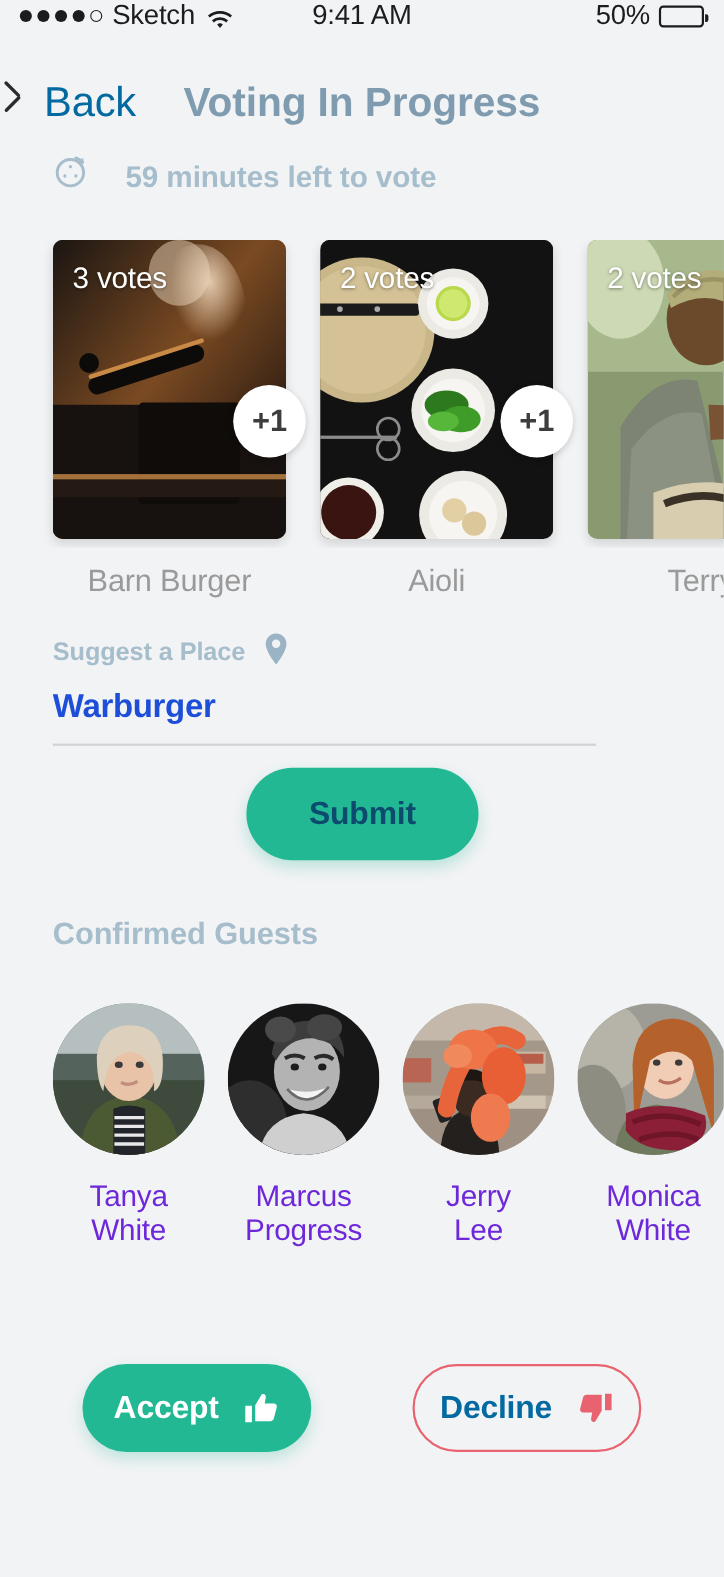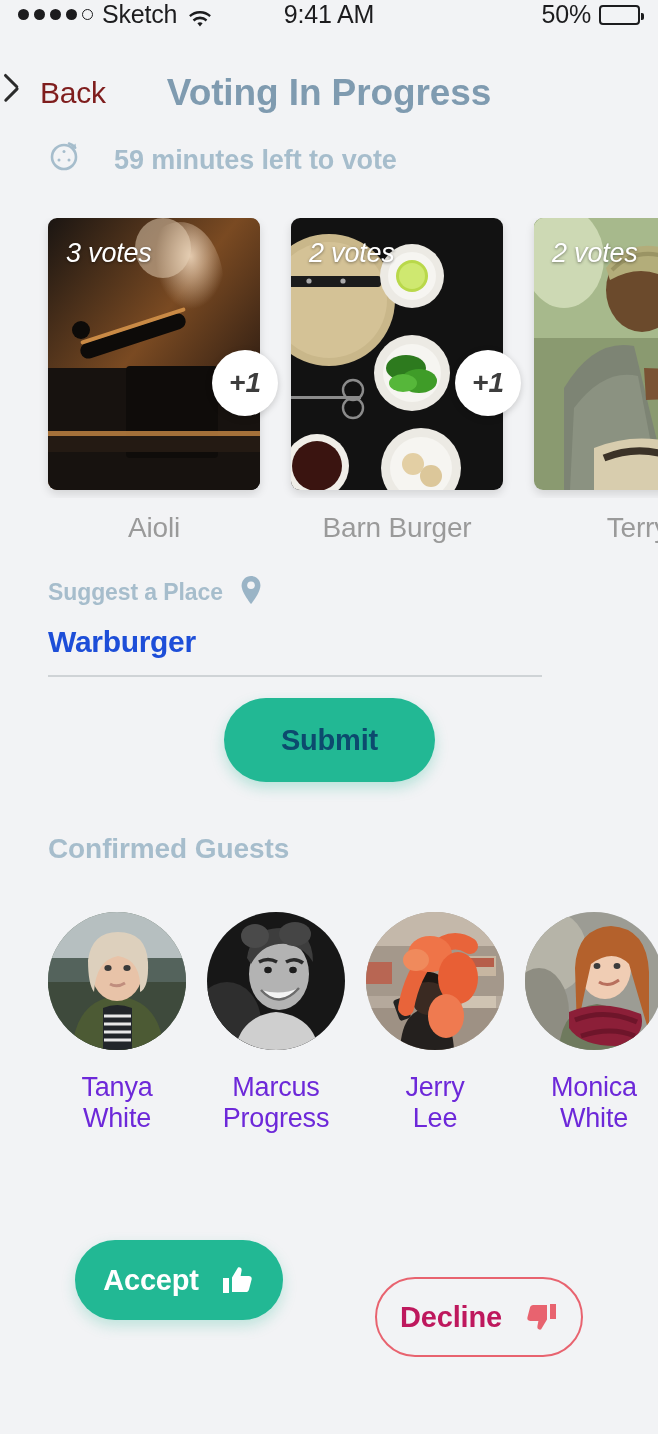--- a/index.html
+++ b/index.html
@@ -52,39 +52,39 @@
   }
   .chevron-left {
     width: 14px; height: 26px; position: relative;
   }
   .chevron-left::before, .chevron-left::after {
     content: ""; position: absolute; left: 2px; width: 19px; height: 3.4px;
     background: #2b2b2b; border-radius: 2px;
   }
   .chevron-left::before { top: 6px; transform: rotate(135deg); transform-origin: left center; }
   .chevron-left::after  { top: 6px; transform: rotate(-135deg); transform-origin: left center; }
-  .back-label { font-size: 30px; color: #7f1d1d; letter-spacing: -0.2px; }
+  .back-label { font-size: 38px; color: #0369a1; letter-spacing: -0.2px; }
   .nav-title {
     position: absolute; left: 0; right: 0; text-align: center;
     font-size: 37px; color: #7f9bb0; font-weight: bold; letter-spacing: -0.1px;
   }
 
   
   .timer-row {
     position: absolute; top: 138px; left: 48px;
     display: flex; align-items: flex-end; gap: 32px;
   }
   .timer-label { font-size: 27px; color: #a6bdcc; font-weight: bold; letter-spacing: -0.1px; }
 
   
   .carousel {
     position: absolute; top: 218px; left: 0; width: 658px; height: 280px;
     display: flex; gap: 31px; padding-left: 48px; overflow: hidden;
   }
-  .place-card { position: relative; flex: 0 0 auto; width: 212px; height: 204px; font-style: italic; }
+  .place-card { position: relative; flex: 0 0 auto; width: 212px; height: 204px; }
   .card-img {
     width: 212px; height: 272px; border-radius: 9px; overflow: hidden;
     position: relative; box-shadow: 0 4px 10px rgba(0,0,0,0.13);
   }
   .card-img svg { display: block; width: 100%; height: 100%; }
   .votes-label {
     position: absolute; top: 20px; left: 18px;
     font-size: 27px; color: #fff; font-weight: normal;
     text-shadow: 0 1px 3px rgba(0,0,0,0.45); letter-spacing: -0.2px;
   }
@@ -154,23 +154,22 @@
     height: 80px; border-radius: 40px; display: flex; align-items: center;
     justify-content: center; gap: 22px; cursor: pointer; font-size: 29px;
     font-weight: bold; letter-spacing: -0.2px;
     font-family: "Liberation Sans", sans-serif;
   }
   .accept-btn {
     width: 208px; background: #22b894; color: #fff; border: none;
     box-shadow: 0 6px 14px rgba(34,184,148,0.25);
   }
   .decline-btn {
-    width: 208px; background: transparent; color: #be185d;
+    width: 208px; background: transparent; color: #0369a1;
     border: 2.5px solid #e8636f;
-    margin-top: 37px;
   }
   .thumb { width: 34px; height: 34px; }
 </style>
 </head>
 <body>
 
 <div class="screen">
 
   <div class="status-bar">
     <div class="status-left">
@@ -305,22 +304,22 @@
           <path d="M60 230 Q110 210 160 232 L160 272 L60 272 Z" fill="#d8cdae"></path>
           <path d="M70 240 Q110 224 150 244" fill="none" stroke="#3b3227" stroke-width="7"></path>
         </svg>
       </div>
       <div class="votes-label">2 votes</div>
     </div>
 
   </div>
 
   <div class="card-names">
+    <div class="card-name">Barn Burger</div>
     <div class="card-name">Aioli</div>
-    <div class="card-name">Barn Burger</div>
     <div class="card-name">Terry'</div>
   </div>
 
   <div class="suggest-block">
     <div class="suggest-head">
       <span class="suggest-label">Suggest a Place</span>
       <span>
         <svg width="24" height="30" viewBox="0 0 24 30">
           <path d="M12 1C6.8 1 2.6 5.2 2.6 10.4 2.6 17.6 12 29 12 29s9.4-11.4 9.4-18.6C21.4 5.2 17.2 1 12 1z" fill="#9ab4c6"></path>
           <circle cx="12" cy="10.2" r="3.8" fill="#f2f3f5"></circle>

